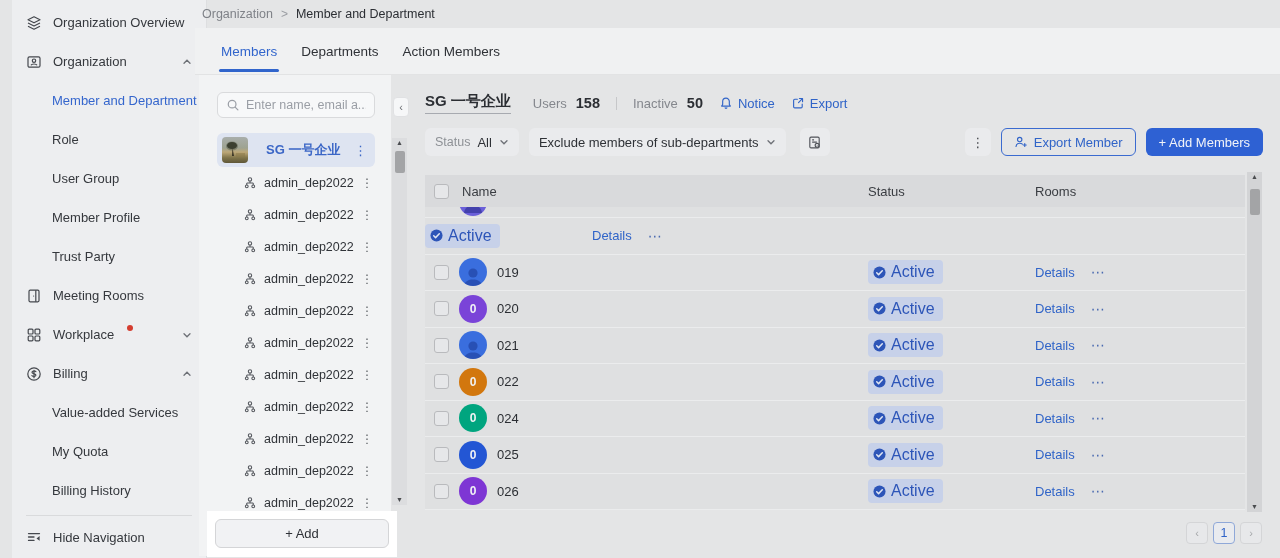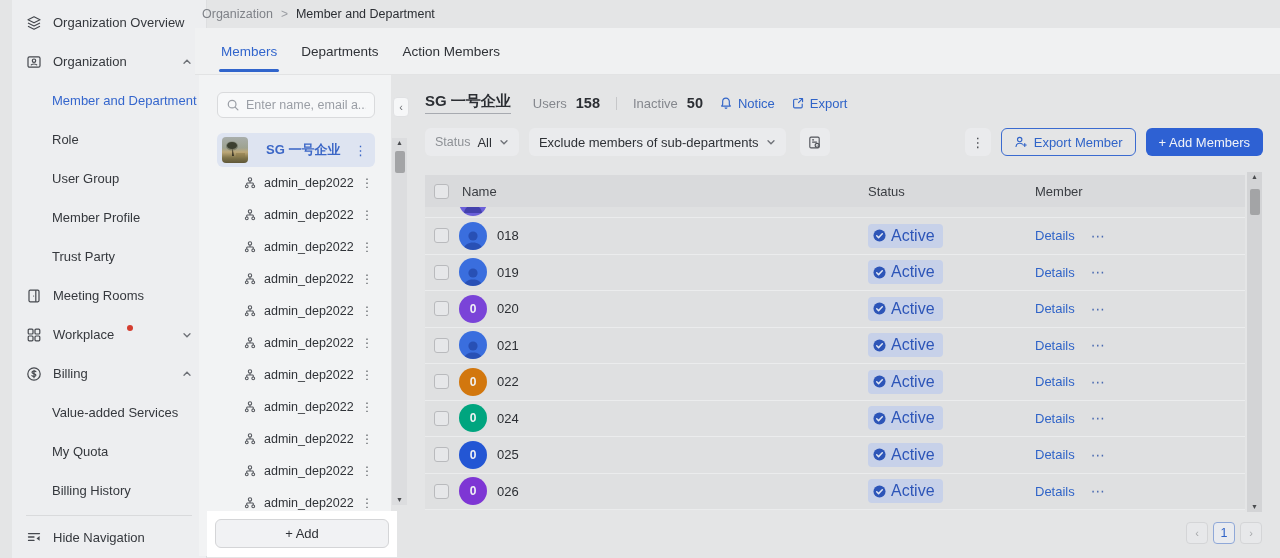--- a/index.html
+++ b/index.html
@@ -463,43 +463,82 @@
 <div class="mtable">
   <div class="thead">
     <div class="col-name">
       <span class="cb"></span>
       <span class="hname">Name</span>
     </div>
     <div class="col-status">
         <span>Status</span>
       </div>
     <div class="col-action">
-        <span>Member</span>
+        <span>Rooms</span>
       </div>
   </div>
 
   <div class="sliver-row">
     <span class="sliver-av">
         <svg viewBox="0 0 28 28" width="28" height="28">
           <circle cx="14" cy="11" r="4.6" fill="rgba(15,25,110,.42)"></circle>
           <path d="M5 25c.5-5.5 4.5-7.6 9-7.6s8.5 2.1 9 7.6" fill="rgba(15,25,110,.42)"></path>
         </svg>
       </span>
   </div>
 
   <div class="trow">
+    <div class="col-status">
+        <span class="badge">
+          <svg viewBox="0 0 14 14" width="13" height="13">
+            <circle cx="7" cy="7" r="6.5" fill="#2d55b8"></circle>
+            <path d="M4 7.3l2 2 4-4.2" stroke="#dfe5f2" stroke-width="1.6" fill="none" stroke-linecap="round" stroke-linejoin="round"></path>
+          </svg>
+          <span>Active</span>
+        </span>
+      </div>
+    <div class="col-action">
+        <span class="details">Details</span>
+        <span class="dots">⋯</span>
+      </div>
+  </div>
+
+  <div class="trow">
     <div class="col-name">
       <span class="cb"></span>
       <span class="avatar" style="background: rgb(58, 110, 222);">
           <svg viewBox="0 0 28 28" width="28" height="28">
             <circle cx="14" cy="10" r="4.6" fill="rgba(15,35,120,.40)"></circle>
             <path d="M4.5 24c.5-5.5 5-7.6 9.5-7.6s9 2.1 9.5 7.6" fill="rgba(15,35,120,.40)"></path>
           </svg>
         </span>
-      <span class="rname">018</span>
+      <span class="rname">019</span>
+    </div>
+    <div class="col-status">
+        <span class="badge">
+          <svg viewBox="0 0 14 14" width="13" height="13">
+            <circle cx="7" cy="7" r="6.5" fill="#2d55b8"></circle>
+            <path d="M4 7.3l2 2 4-4.2" stroke="#dfe5f2" stroke-width="1.6" fill="none" stroke-linecap="round" stroke-linejoin="round"></path>
+          </svg>
+          <span>Active</span>
+        </span>
+      </div>
+    <div class="col-action">
+        <span class="details">Details</span>
+        <span class="dots">⋯</span>
+      </div>
+  </div>
+
+  <div class="trow">
+    <div class="col-name">
+      <span class="cb"></span>
+      <span class="avatar" style="background: rgb(122, 68, 216);">
+          <span class="av-letter">0</span>
+        </span>
+      <span class="rname">020</span>
     </div>
     <div class="col-status">
         <span class="badge">
           <svg viewBox="0 0 14 14" width="13" height="13">
             <circle cx="7" cy="7" r="6.5" fill="#2d55b8"></circle>
             <path d="M4 7.3l2 2 4-4.2" stroke="#dfe5f2" stroke-width="1.6" fill="none" stroke-linecap="round" stroke-linejoin="round"></path>
           </svg>
           <span>Active</span>
         </span>
       </div>
@@ -511,69 +550,20 @@
 
   <div class="trow">
     <div class="col-name">
       <span class="cb"></span>
       <span class="avatar" style="background: rgb(58, 110, 222);">
           <svg viewBox="0 0 28 28" width="28" height="28">
             <circle cx="14" cy="10" r="4.6" fill="rgba(15,35,120,.40)"></circle>
             <path d="M4.5 24c.5-5.5 5-7.6 9.5-7.6s9 2.1 9.5 7.6" fill="rgba(15,35,120,.40)"></path>
           </svg>
         </span>
-      <span class="rname">019</span>
-    </div>
-    <div class="col-status">
-        <span class="badge">
-          <svg viewBox="0 0 14 14" width="13" height="13">
-            <circle cx="7" cy="7" r="6.5" fill="#2d55b8"></circle>
-            <path d="M4 7.3l2 2 4-4.2" stroke="#dfe5f2" stroke-width="1.6" fill="none" stroke-linecap="round" stroke-linejoin="round"></path>
-          </svg>
-          <span>Active</span>
-        </span>
-      </div>
-    <div class="col-action">
-        <span class="details">Details</span>
-        <span class="dots">⋯</span>
-      </div>
-  </div>
-
-  <div class="trow">
-    <div class="col-name">
-      <span class="cb"></span>
-      <span class="avatar" style="background: rgb(122, 68, 216);">
-          <span class="av-letter">0</span>
-        </span>
-      <span class="rname">020</span>
-    </div>
-    <div class="col-status">
-        <span class="badge">
-          <svg viewBox="0 0 14 14" width="13" height="13">
-            <circle cx="7" cy="7" r="6.5" fill="#2d55b8"></circle>
-            <path d="M4 7.3l2 2 4-4.2" stroke="#dfe5f2" stroke-width="1.6" fill="none" stroke-linecap="round" stroke-linejoin="round"></path>
-          </svg>
-          <span>Active</span>
-        </span>
-      </div>
-    <div class="col-action">
-        <span class="details">Details</span>
-        <span class="dots">⋯</span>
-      </div>
-  </div>
-
-  <div class="trow">
-    <div class="col-name">
-      <span class="cb"></span>
-      <span class="avatar" style="background: rgb(58, 110, 222);">
-          <svg viewBox="0 0 28 28" width="28" height="28">
-            <circle cx="14" cy="10" r="4.6" fill="rgba(15,35,120,.40)"></circle>
-            <path d="M4.5 24c.5-5.5 5-7.6 9.5-7.6s9 2.1 9.5 7.6" fill="rgba(15,35,120,.40)"></path>
-          </svg>
-        </span>
       <span class="rname">021</span>
     </div>
     <div class="col-status">
         <span class="badge">
           <svg viewBox="0 0 14 14" width="13" height="13">
             <circle cx="7" cy="7" r="6.5" fill="#2d55b8"></circle>
             <path d="M4 7.3l2 2 4-4.2" stroke="#dfe5f2" stroke-width="1.6" fill="none" stroke-linecap="round" stroke-linejoin="round"></path>
           </svg>
           <span>Active</span>
         </span>

